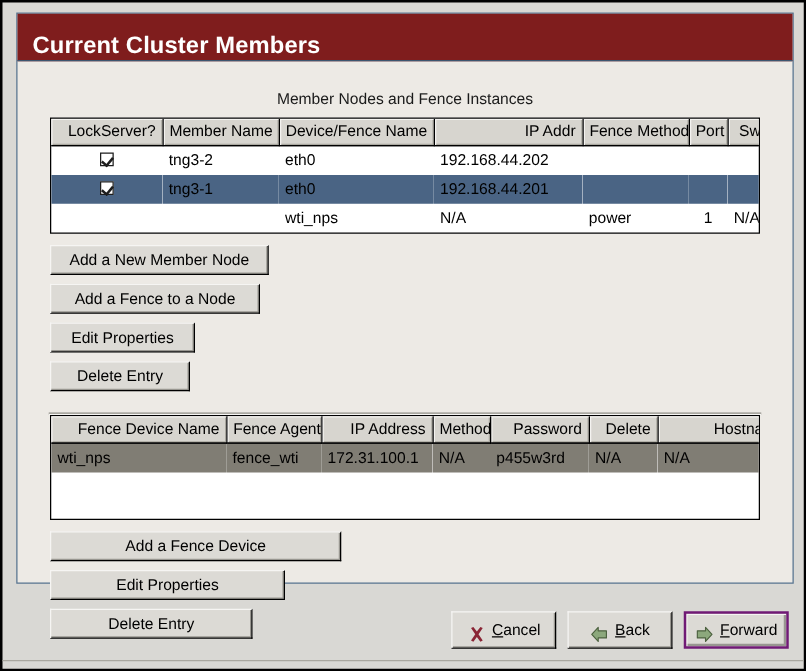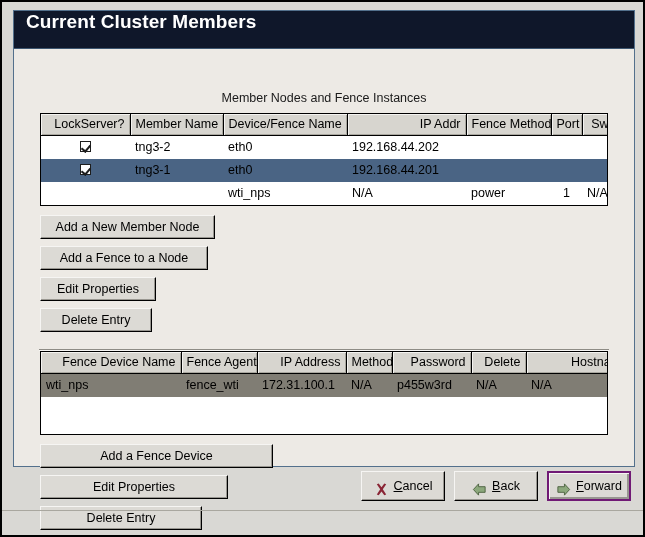--- a/index.html
+++ b/index.html
@@ -34,39 +34,38 @@
     top: 8px;
     width: 622px;
     height: 457px;
     box-sizing: border-box;
     border: 1px solid #53708c;
     background: #edeae5;
   }
 
   #title-bar {
     height: 38px;
-    background: #0f172a;
+    background: #7f1d1d;
     display: flex;
-    align-items: flex-start;
+    align-items: flex-end;
     padding-left: 12px;
     box-sizing: border-box;
     border-bottom: 1px solid #3d5670;
   }
   #title-text {
     color: #ffffff;
     font-size: 19px;
     font-weight: bold;
     letter-spacing: 0.1px;
   }
 
   #panel-body {
     position: relative;
     height: 322px;
     padding: 12px;
-    margin-top: 19px;
   }
 
   
   .section-caption {
     text-align: center;
     font-size: 12.5px;
     color: #1a1a1a;
     padding-top: 11px;
     padding-bottom: 8px;
   }
@@ -172,21 +171,21 @@
     margin: 0 13px;
     height: 1px;
     background: #8e8c85;
     border-bottom: 1px solid #f7f6f4;
   }
 
   
   #bottom-bar {
     position: absolute;
     left: 0;
-    top: 462px;
+    top: 480px;
     width: 640px;
     height: 51px;
     box-sizing: border-box;
   }
   #bottom-buttons {
     position: absolute;
     right: 11px;
     top: 7px;
     display: flex;
     gap: 9px;

